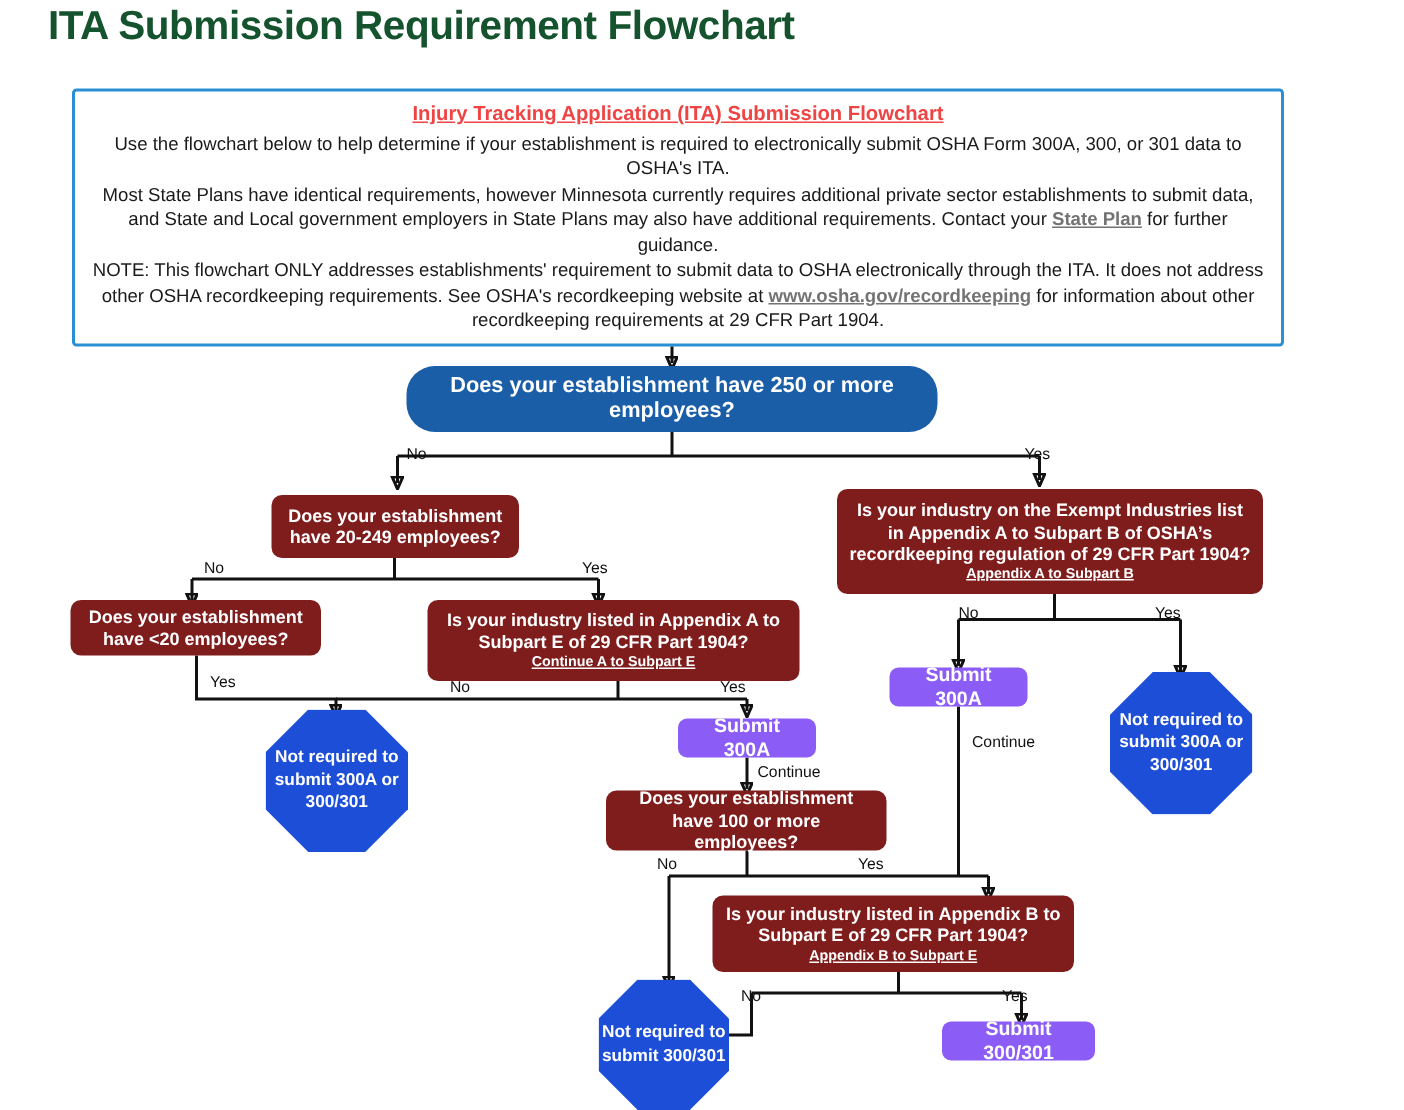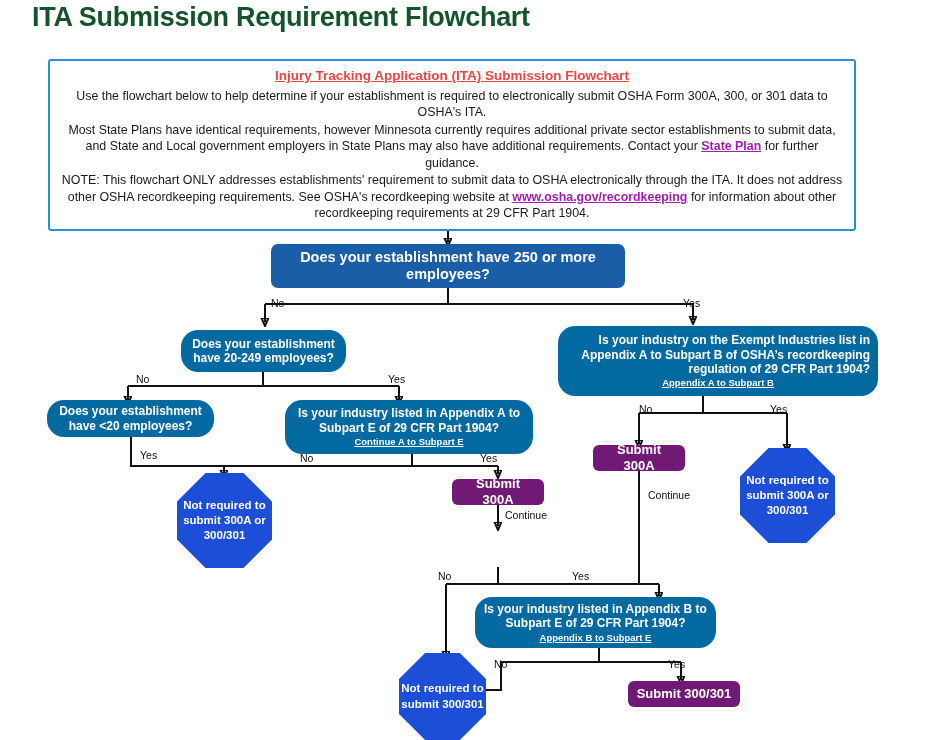--- a/index.html
+++ b/index.html
@@ -51,21 +51,21 @@
     line-height: 1.25;
   }
   .intro-para {
     text-align: center;
     font-size: 12.4px;
     color: #1a1a1a;
     line-height: 1.33;
     margin: 0 0 1px 0;
   }
   .intro-link {
-    color: #a21caf;
+    color: #737373;
     text-decoration: underline;
     font-weight: bold;
   }
 
   
   .node {
     position: absolute;
     display: flex;
     flex-direction: column;
     align-items: center;
@@ -80,32 +80,32 @@
     display: block;
     color: #ffffff;
     text-decoration: underline;
     font-size: 9.5px;
     font-weight: bold;
     margin-top: 1px;
   }
 
   .node-root {
     background: #1b5ea8;
-    border-radius: 7px;
+    border-radius: 19px;
     font-size: 14.5px;
     padding: 4px 10px;
   }
   .node-decision {
-    background: #0369a1;
-    border-radius: 17px;
+    background: #7f1d1d;
+    border-radius: 7px;
     font-size: 12px;
     padding: 4px 8px;
   }
   .node-submit {
-    background: #701a75;
+    background: #8b5cf6;
     border-radius: 6px;
     font-size: 13px;
     padding: 3px 8px;
   }
   .node-stop {
     background: #1d4ed8;
     font-size: 11.5px;
     line-height: 1.32;
     clip-path: polygon(30% 0%, 70% 0%, 100% 30%, 100% 70%, 70% 100%, 30% 100%, 0% 70%, 0% 30%);
   }
@@ -195,45 +195,48 @@
   </div>
 
   <div class="node node-decision" style="left:181px; top:330px; width:165px; height:42px;">
     <span>Does your establishment have 20-249 employees?</span>
   </div>
 
   <div class="node node-decision" style="left:47px; top:400px; width:167px; height:37px;">
     <span>Does your establishment have &lt;20 employees?</span>
   </div>
 
-  <div class="node node-decision" style="left:558px; top:326px; width:320px; height:70px;text-align:right;">
+  <div class="node node-decision" style="left:558px; top:326px; width:284px; height:70px;">
     <span>Is your industry on the Exempt Industries list in Appendix A to Subpart B of OSHA’s recordkeeping regulation of 29 CFR Part 1904?</span>
     <a class="sub-link" href="#">Appendix A to Subpart B</a>
   </div>
 
   <div class="node node-decision" style="left:285px; top:400px; width:248px; height:54px;">
     <span>Is your industry listed in Appendix A to Subpart E of 29 CFR Part 1904?</span>
     <a class="sub-link" href="#">Continue A to Subpart E</a>
   </div>
 
+  <div class="node node-decision" style="left:404px; top:527px; width:187px; height:40px;">
+    <span>Does your establishment have 100 or more employees?</span>
+  </div>
 
   <div class="node node-decision" style="left:475px; top:597px; width:241px; height:51px;">
     <span>Is your industry listed in Appendix B to Subpart E of 29 CFR Part 1904?</span>
     <a class="sub-link" href="#">Appendix B to Subpart E</a>
   </div>
 
   <div class="node node-submit" style="left:452px; top:479px; width:92px; height:26px;">
     <span>Submit 300A</span>
   </div>
 
   <div class="node node-submit" style="left:593px; top:445px; width:92px; height:26px;">
     <span>Submit 300A</span>
   </div>
 
-  <div class="node node-submit" style="left:628px; top:681px; width:112px; height:26px;">
+  <div class="node node-submit" style="left:628px; top:681px; width:102px; height:26px;">
     <span>Submit 300/301</span>
   </div>
 
   <div class="node node-stop" style="left:177px; top:473px; width:95px; height:95px;">
     <span>Not required to submit 300A or 300/301</span>
   </div>
 
   <div class="node node-stop" style="left:740px; top:448px; width:95px; height:95px;">
     <span>Not required to submit 300A or 300/301</span>
   </div>

